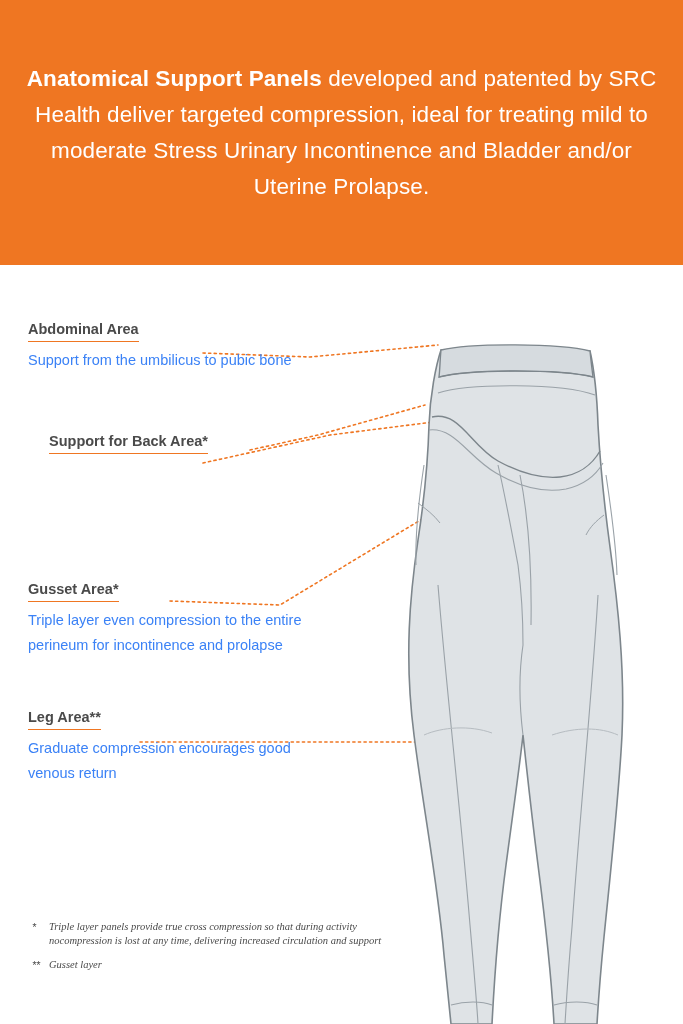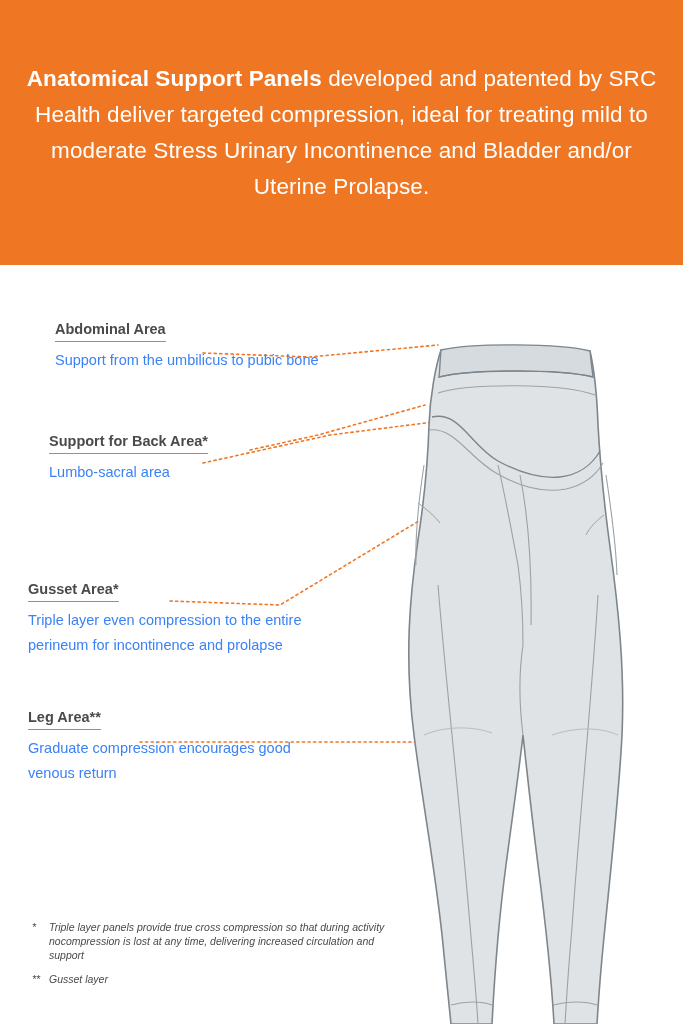--- a/index.html
+++ b/index.html
@@ -61,21 +61,21 @@
     white-space: nowrap;
   }
   .callout .c-body {
     font-size: 14.5px;
     line-height: 25px;
     color: #3b82f6;
     margin-top: 6px;
     width: 300px;
   }
 
-  #callout-abdominal { left: 28px; top: 55px; margin-left: 27px; }
+  #callout-abdominal { left: 28px; top: 55px; }
   #callout-back      { left: 28px; top: 167px; margin-left: 21px; }
   #callout-gusset    { left: 28px; top: 315px; }
   #callout-leg       { left: 28px; top: 443px; }
 
   
   #footnotes {
     position: absolute;
     left: 32px;
     top: 655px;
     width: 380px;
@@ -86,21 +86,21 @@
   }
   #footnotes .fn {
     display: flex;
     margin-bottom: 10px;
   }
   #footnotes .fn-mark {
     width: 17px;
     flex: 0 0 17px;
     font-style: italic;
   }
-  #footnotes .fn-text { flex: 1 1 auto; }
+  #footnotes .fn-text { flex: 1 1 auto; font-family: Liberation Serif, serif; }
 
   
   #art {
     position: absolute;
     left: 0; top: 0;
     width: 683px;
     height: 759px;
   }
 </style>
 </head>
@@ -179,21 +179,20 @@
     </g>
   </svg>
 
   <div class="callout" id="callout-abdominal">
     <div class="c-title">Abdominal Area</div>
     <div class="c-body">Support from the umbilicus to pubic bone</div>
   </div>
 
   <div class="callout" id="callout-back">
     <div class="c-title">Support for Back Area*</div>
-    <div class="c-body">Lumbo-sacral area</div>
   </div>
 
   <div class="callout" id="callout-gusset">
     <div class="c-title">Gusset Area*</div>
     <div class="c-body">Triple layer even compression to the entire perineum for incontinence and prolapse</div>
   </div>
 
   <div class="callout" id="callout-leg">
     <div class="c-title">Leg Area**</div>
     <div class="c-body">Graduate compression encourages good venous return</div>

